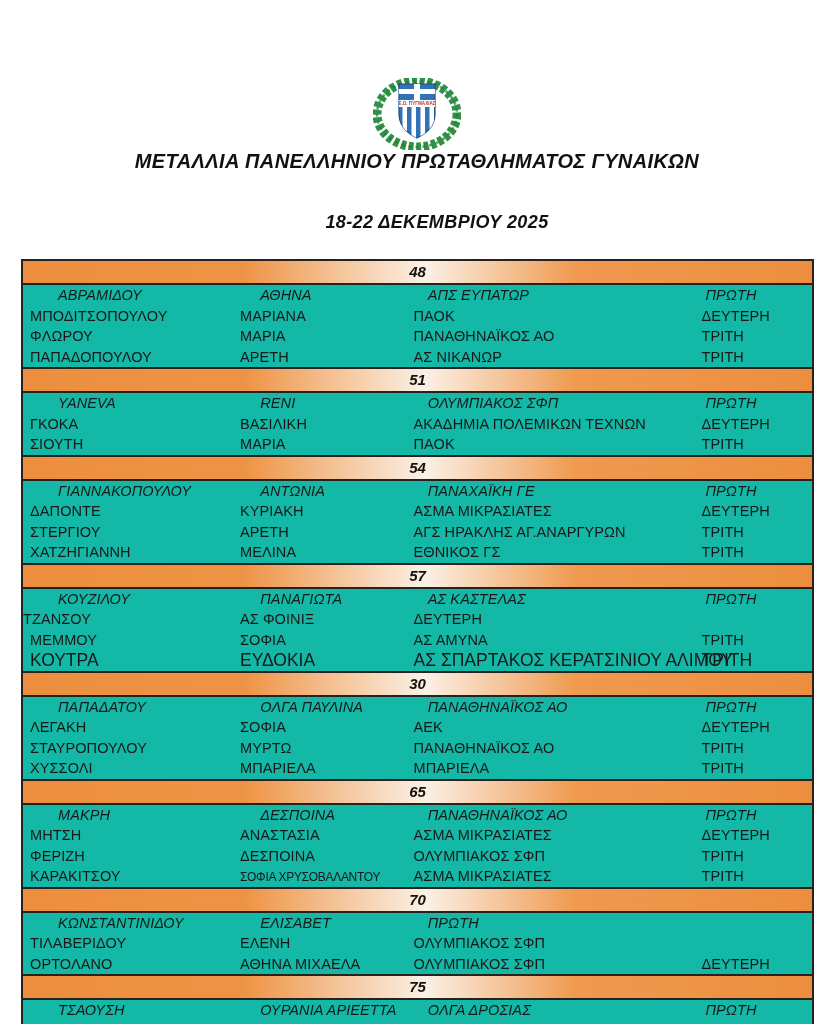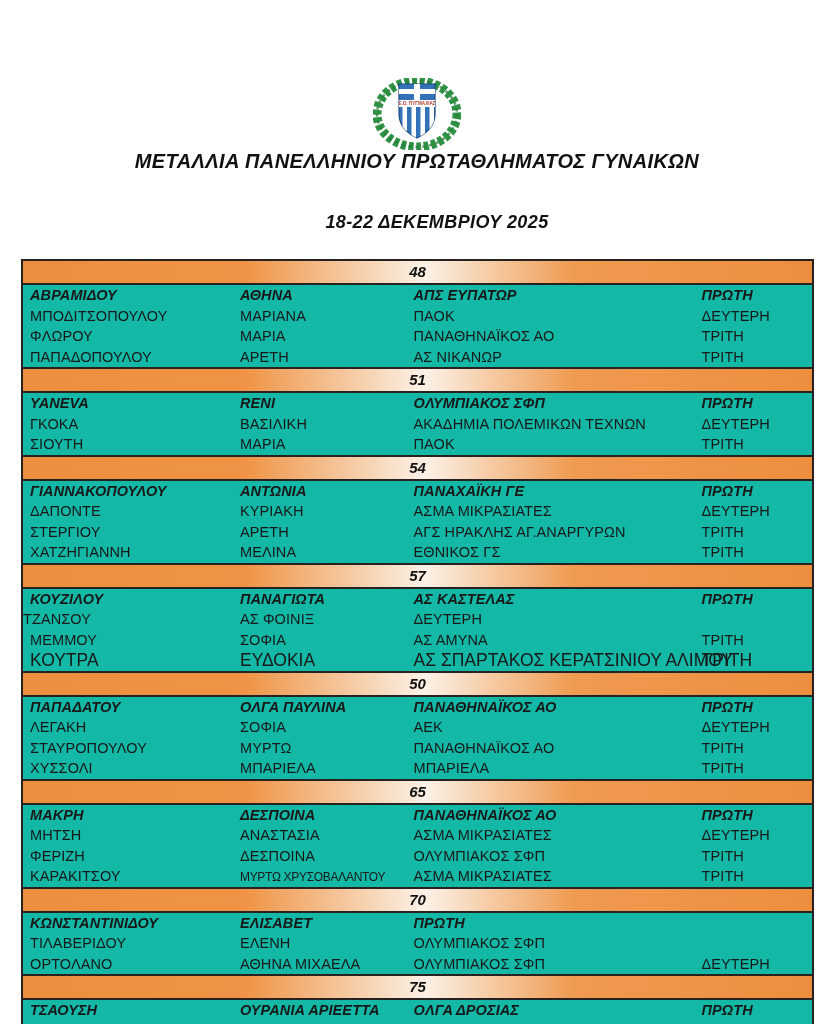--- a/index.html
+++ b/index.html
@@ -52,21 +52,21 @@
     display:grid;
     grid-template-columns:27.5% 22% 36.5% 14%;
     height:20.5px;line-height:20.5px;
     font-size:14.5px;
     color:#181818;
     letter-spacing:.1px;
     white-space:nowrap;
   }
   .t-row .cell{overflow:visible;}
   .t-row .cell.last{padding-left:7px;}
-  .t-row.gold{font-weight:bold;font-style:italic;}
+  .t-row.gold{font-weight:normal;font-style:italic;padding-left:28px;}
   .t-row.large{font-size:17.5px;letter-spacing:0;}
   .cond{font-size:12px;letter-spacing:-.3px;}
 </style>
 </head>
 <body>
 
 <div class="page">
 
   <div class="logo-wrap">
     <svg width="88" height="72" viewBox="0 0 88 72" aria-hidden="true">
@@ -188,21 +188,21 @@
         <div class="cell first"><span>ΣΟΦΙΑ</span></div>
         <div class="cell club"><span>ΑΣ ΑΜΥΝΑ</span></div>
         <div class="cell place"><span>ΤΡΙΤΗ</span></div>
       </div>
       <div class="t-row large">
         <div class="cell last"><span>ΚΟΥΤΡΑ</span></div>
         <div class="cell first"><span>ΕΥΔΟΚΙΑ</span></div>
         <div class="cell club"><span>ΑΣ ΣΠΑΡΤΑΚΟΣ ΚΕΡΑΤΣΙΝΙΟΥ ΑΛΙΜΟΥ</span></div>
         <div class="cell place"><span>ΤΡΙΤΗ</span></div>
       </div>
-      <div class="cat-header"><span>50</span></div>
+      <div class="cat-header"><span>30</span></div>
       <div class="t-row gold">
         <div class="cell last"><span>ΠΑΠΑΔΑΤΟΥ</span></div>
         <div class="cell first"><span>ΟΛΓΑ ΠΑΥΛΙΝΑ</span></div>
         <div class="cell club"><span>ΠΑΝΑΘΗΝΑΪΚΟΣ ΑΟ</span></div>
         <div class="cell place"><span>ΠΡΩΤΗ</span></div>
       </div>
       <div class="t-row">
         <div class="cell last"><span>ΛΕΓΑΚΗ</span></div>
         <div class="cell first"><span>ΣΟΦΙΑ</span></div>
         <div class="cell club"><span>ΑΕΚ</span></div>
@@ -234,21 +234,21 @@
         <div class="cell place"><span>ΔΕΥΤΕΡΗ</span></div>
       </div>
       <div class="t-row">
         <div class="cell last"><span>ΦΕΡΙΖΗ</span></div>
         <div class="cell first"><span>ΔΕΣΠΟΙΝΑ</span></div>
         <div class="cell club"><span>ΟΛΥΜΠΙΑΚΟΣ ΣΦΠ</span></div>
         <div class="cell place"><span>ΤΡΙΤΗ</span></div>
       </div>
       <div class="t-row">
         <div class="cell last"><span>ΚΑΡΑΚΙΤΣΟΥ</span></div>
-        <div class="cell first"><span class="cond">ΜΥΡΤΩ ΧΡΥΣΟΒΑΛΑΝΤΟΥ</span></div>
+        <div class="cell first"><span class="cond">ΣΟΦΙΑ ΧΡΥΣΟΒΑΛΑΝΤΟΥ</span></div>
         <div class="cell club"><span>ΑΣΜΑ ΜΙΚΡΑΣΙΑΤΕΣ</span></div>
         <div class="cell place"><span>ΤΡΙΤΗ</span></div>
       </div>
       <div class="cat-header"><span>70</span></div>
       <div class="t-row gold">
         <div class="cell last"><span>ΚΩΝΣΤΑΝΤΙΝΙΔΟΥ</span></div>
         <div class="cell first"><span>ΕΛΙΣΑΒΕΤ</span></div>
         <div class="cell place"><span>ΠΡΩΤΗ</span></div>
       </div>
       <div class="t-row">

